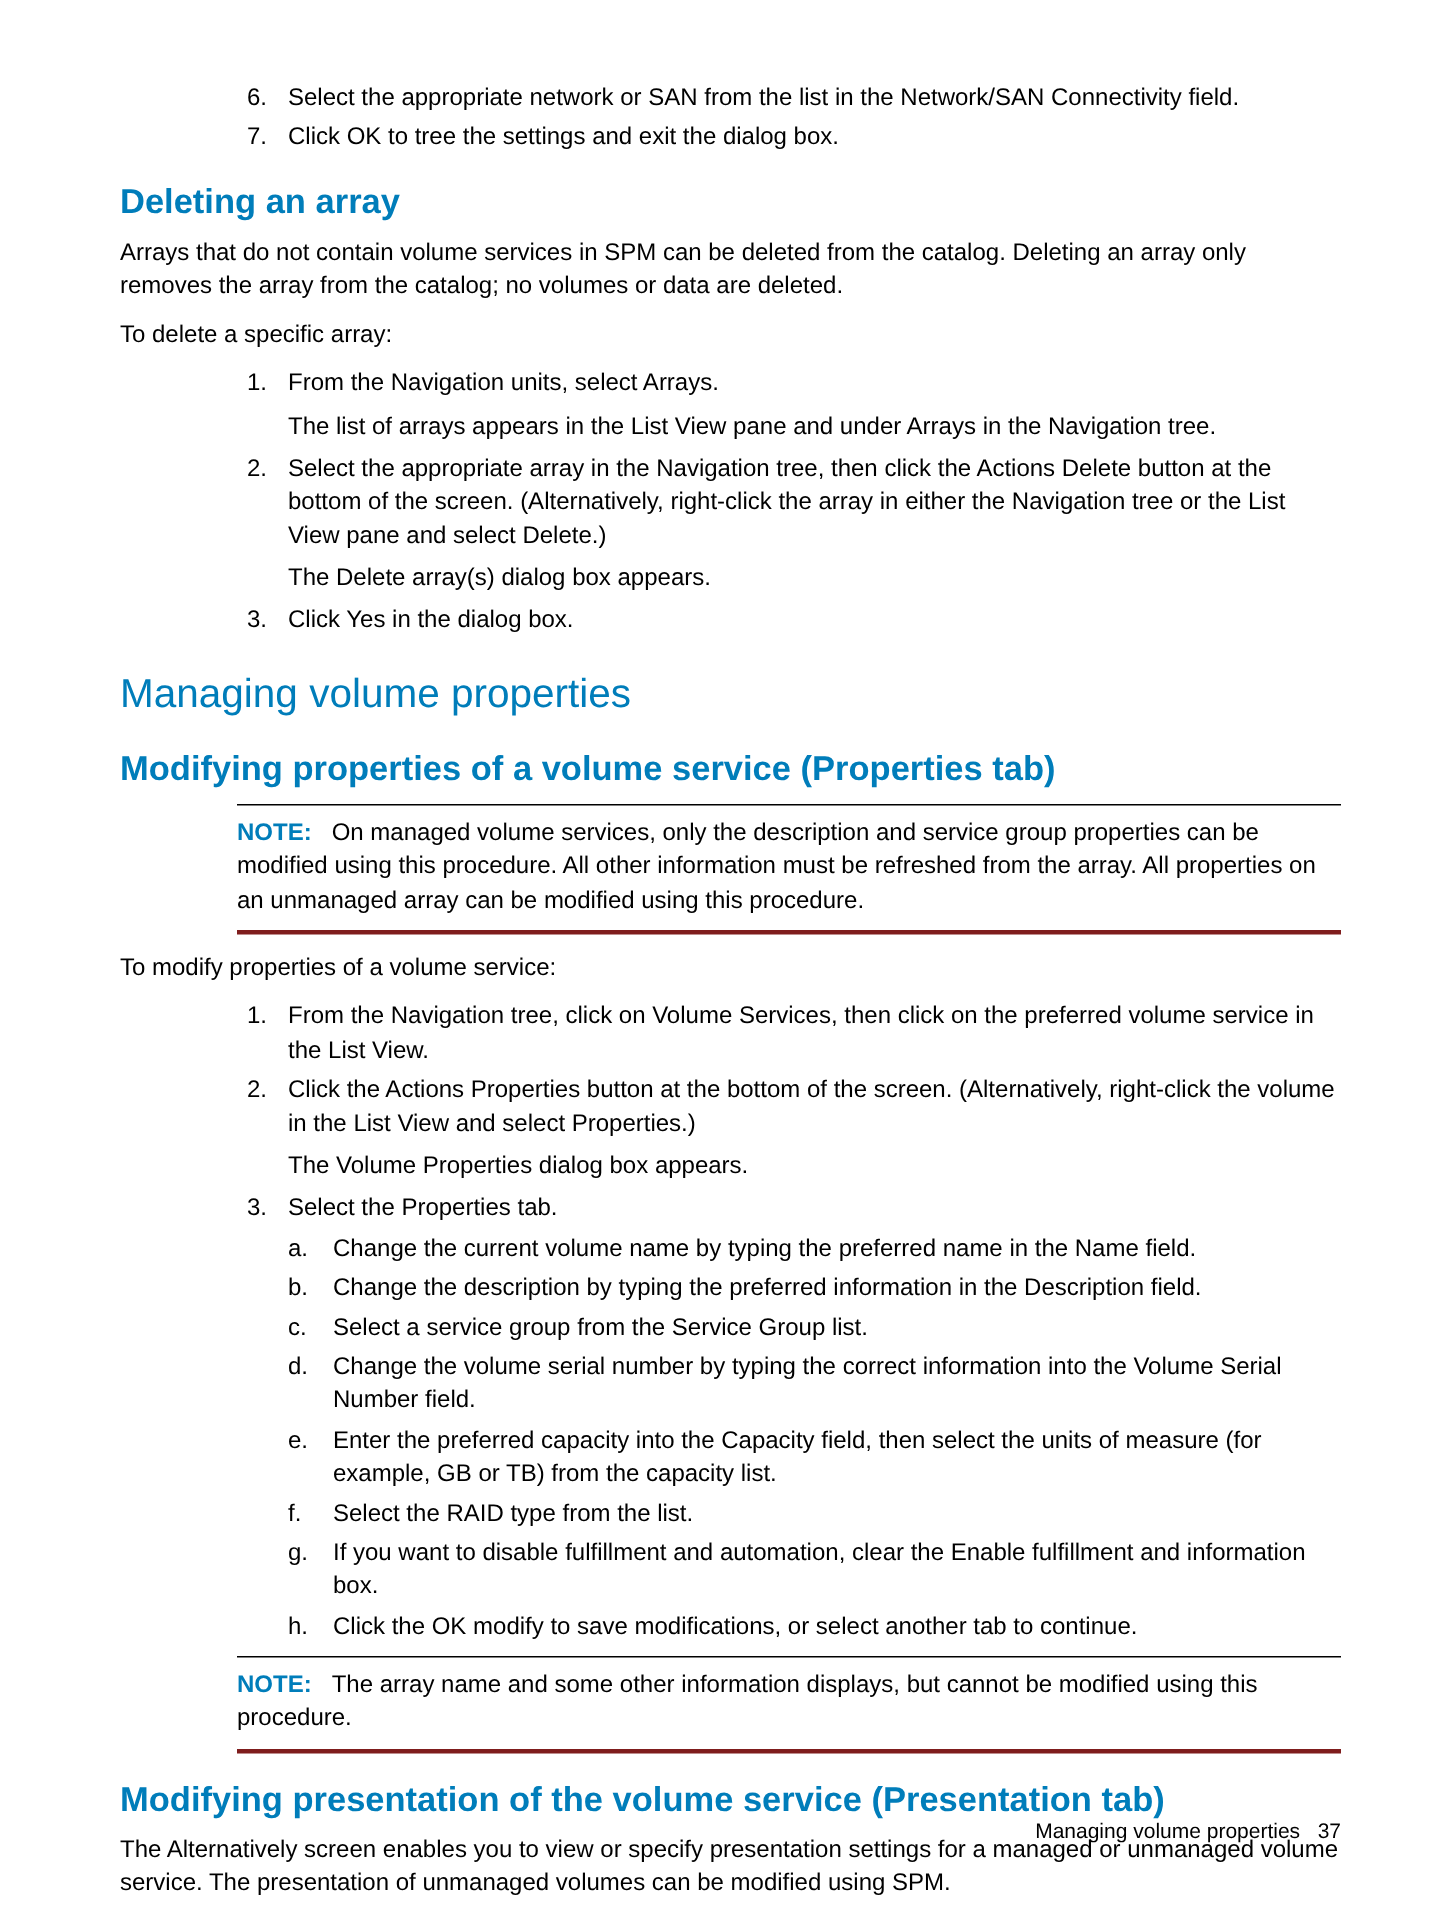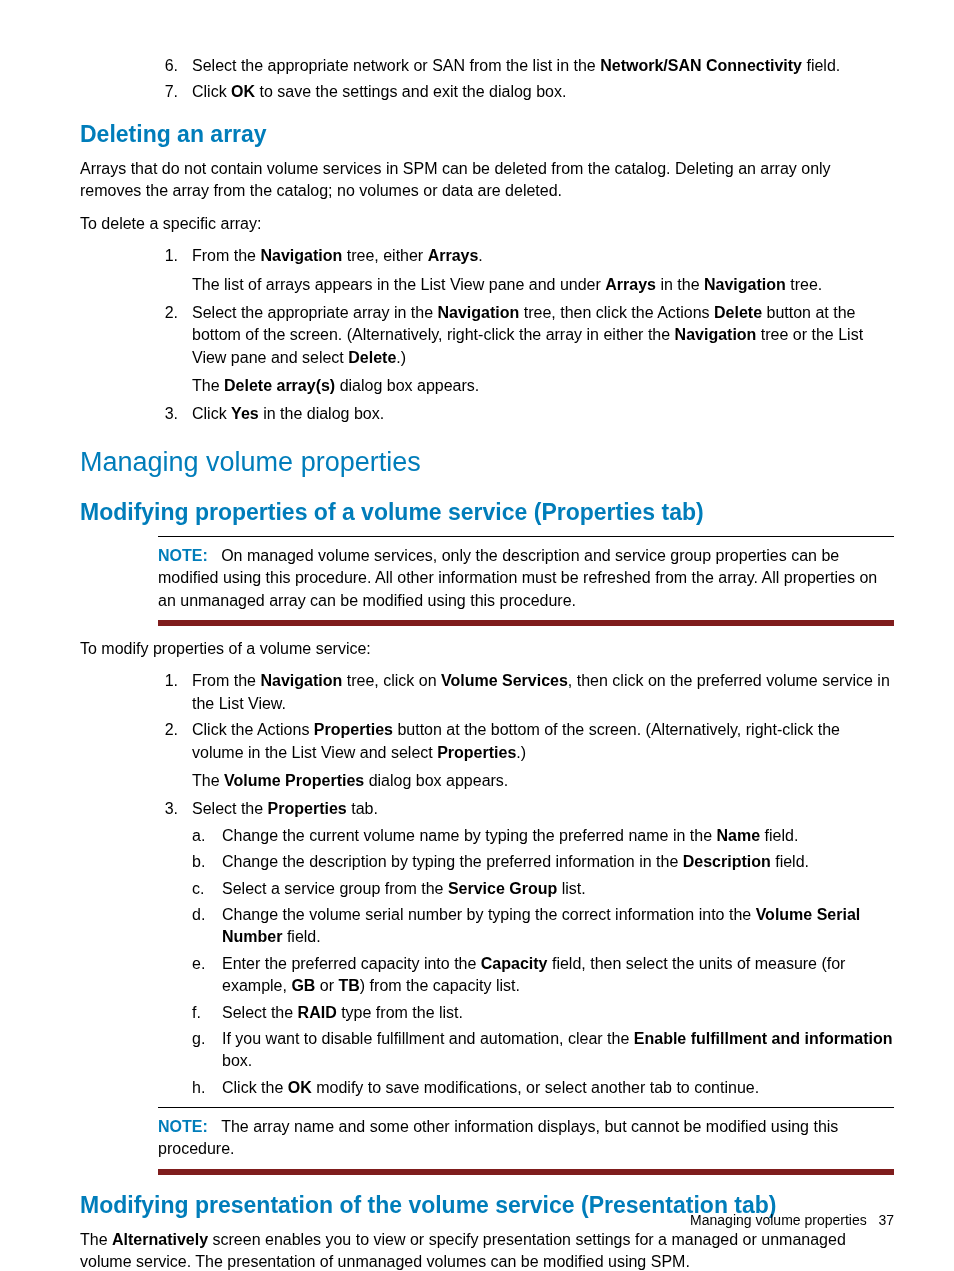--- a/index.html
+++ b/index.html
@@ -22,57 +22,57 @@
     .ol2 > .item { display: flex; margin-bottom: 4px; }
     .ol2 > .item > .num { width: 30px; flex-shrink: 0; padding-right: 10px; }
     .ol2 > .item > .txt { flex: 1; }
     .sub { margin-left: 112px; margin-top: 6px; margin-bottom: 6px; }
     h2.sect { color: #007dba; font-weight: 700; font-size: 23px; margin-top: 14px; margin-bottom: 8px; }
     h1.major { color: #007dba; font-weight: 400; font-size: 27px; margin-top: 18px; margin-bottom: 6px; }
     .para { margin-bottom: 10px; }
     .notebox {
       margin-left: 78px;
       border-top: 1px solid #000;
-      border-bottom: 6px solid #7f1d1d;
+      border-bottom: 3px solid #7f1d1d;
       padding: 8px 0;
       margin-bottom: 12px;
       margin-top: 8px;
     }
     .notelabel { color: #007dba; font-weight: 700; }
     .footer {
       position: absolute;
       bottom: 40px;
       right: 60px;
       font-size: 14px;
       text-align: right;
     }
-    b { font-weight: 700; }
+    b { font-weight: 400; }
   </style>
 </head>
 <body>
 
 <div class="ol1">
   <div class="item">
     <div class="num">6.</div>
     <div class="txt"><span>Select the appropriate network or SAN from the list in the </span><b>Network/SAN Connectivity</b><span> field.</span></div>
   </div>
   <div class="item">
     <div class="num">7.</div>
-    <div class="txt"><span>Click </span><b>OK</b><span> to save the settings and exit the dialog box.</span></div>
+    <div class="txt"><span>Click </span><b>OK</b><span> to tree the settings and exit the dialog box.</span></div>
   </div>
 </div>
 
 <h2 class="sect">Deleting an array</h2>
 <p class="para">Arrays that do not contain volume services in SPM can be deleted from the catalog. Deleting an array only removes the array from the catalog; no volumes or data are deleted.</p>
 <p class="para">To delete a specific array:</p>
 
 <div class="ol1">
   <div class="item">
     <div class="num">1.</div>
-    <div class="txt"><span>From the </span><b>Navigation</b><span> tree, either </span><b>Arrays</b><span>.</span></div>
+    <div class="txt"><span>From the </span><b>Navigation</b><span> units, select </span><b>Arrays</b><span>.</span></div>
   </div>
 </div>
 <p class="sub"><span>The list of arrays appears in the List View pane and under </span><b>Arrays</b><span> in the </span><b>Navigation</b><span> tree.</span></p>
 
 <div class="ol1">
   <div class="item">
     <div class="num">2.</div>
     <div class="txt"><span>Select the appropriate array in the </span><b>Navigation</b><span> tree, then click the Actions </span><b>Delete</b><span> button at the bottom of the screen. (Alternatively, right-click the array in either the </span><b>Navigation</b><span> tree or the List View pane and select </span><b>Delete</b><span>.)</span></div>
   </div>
 </div>

